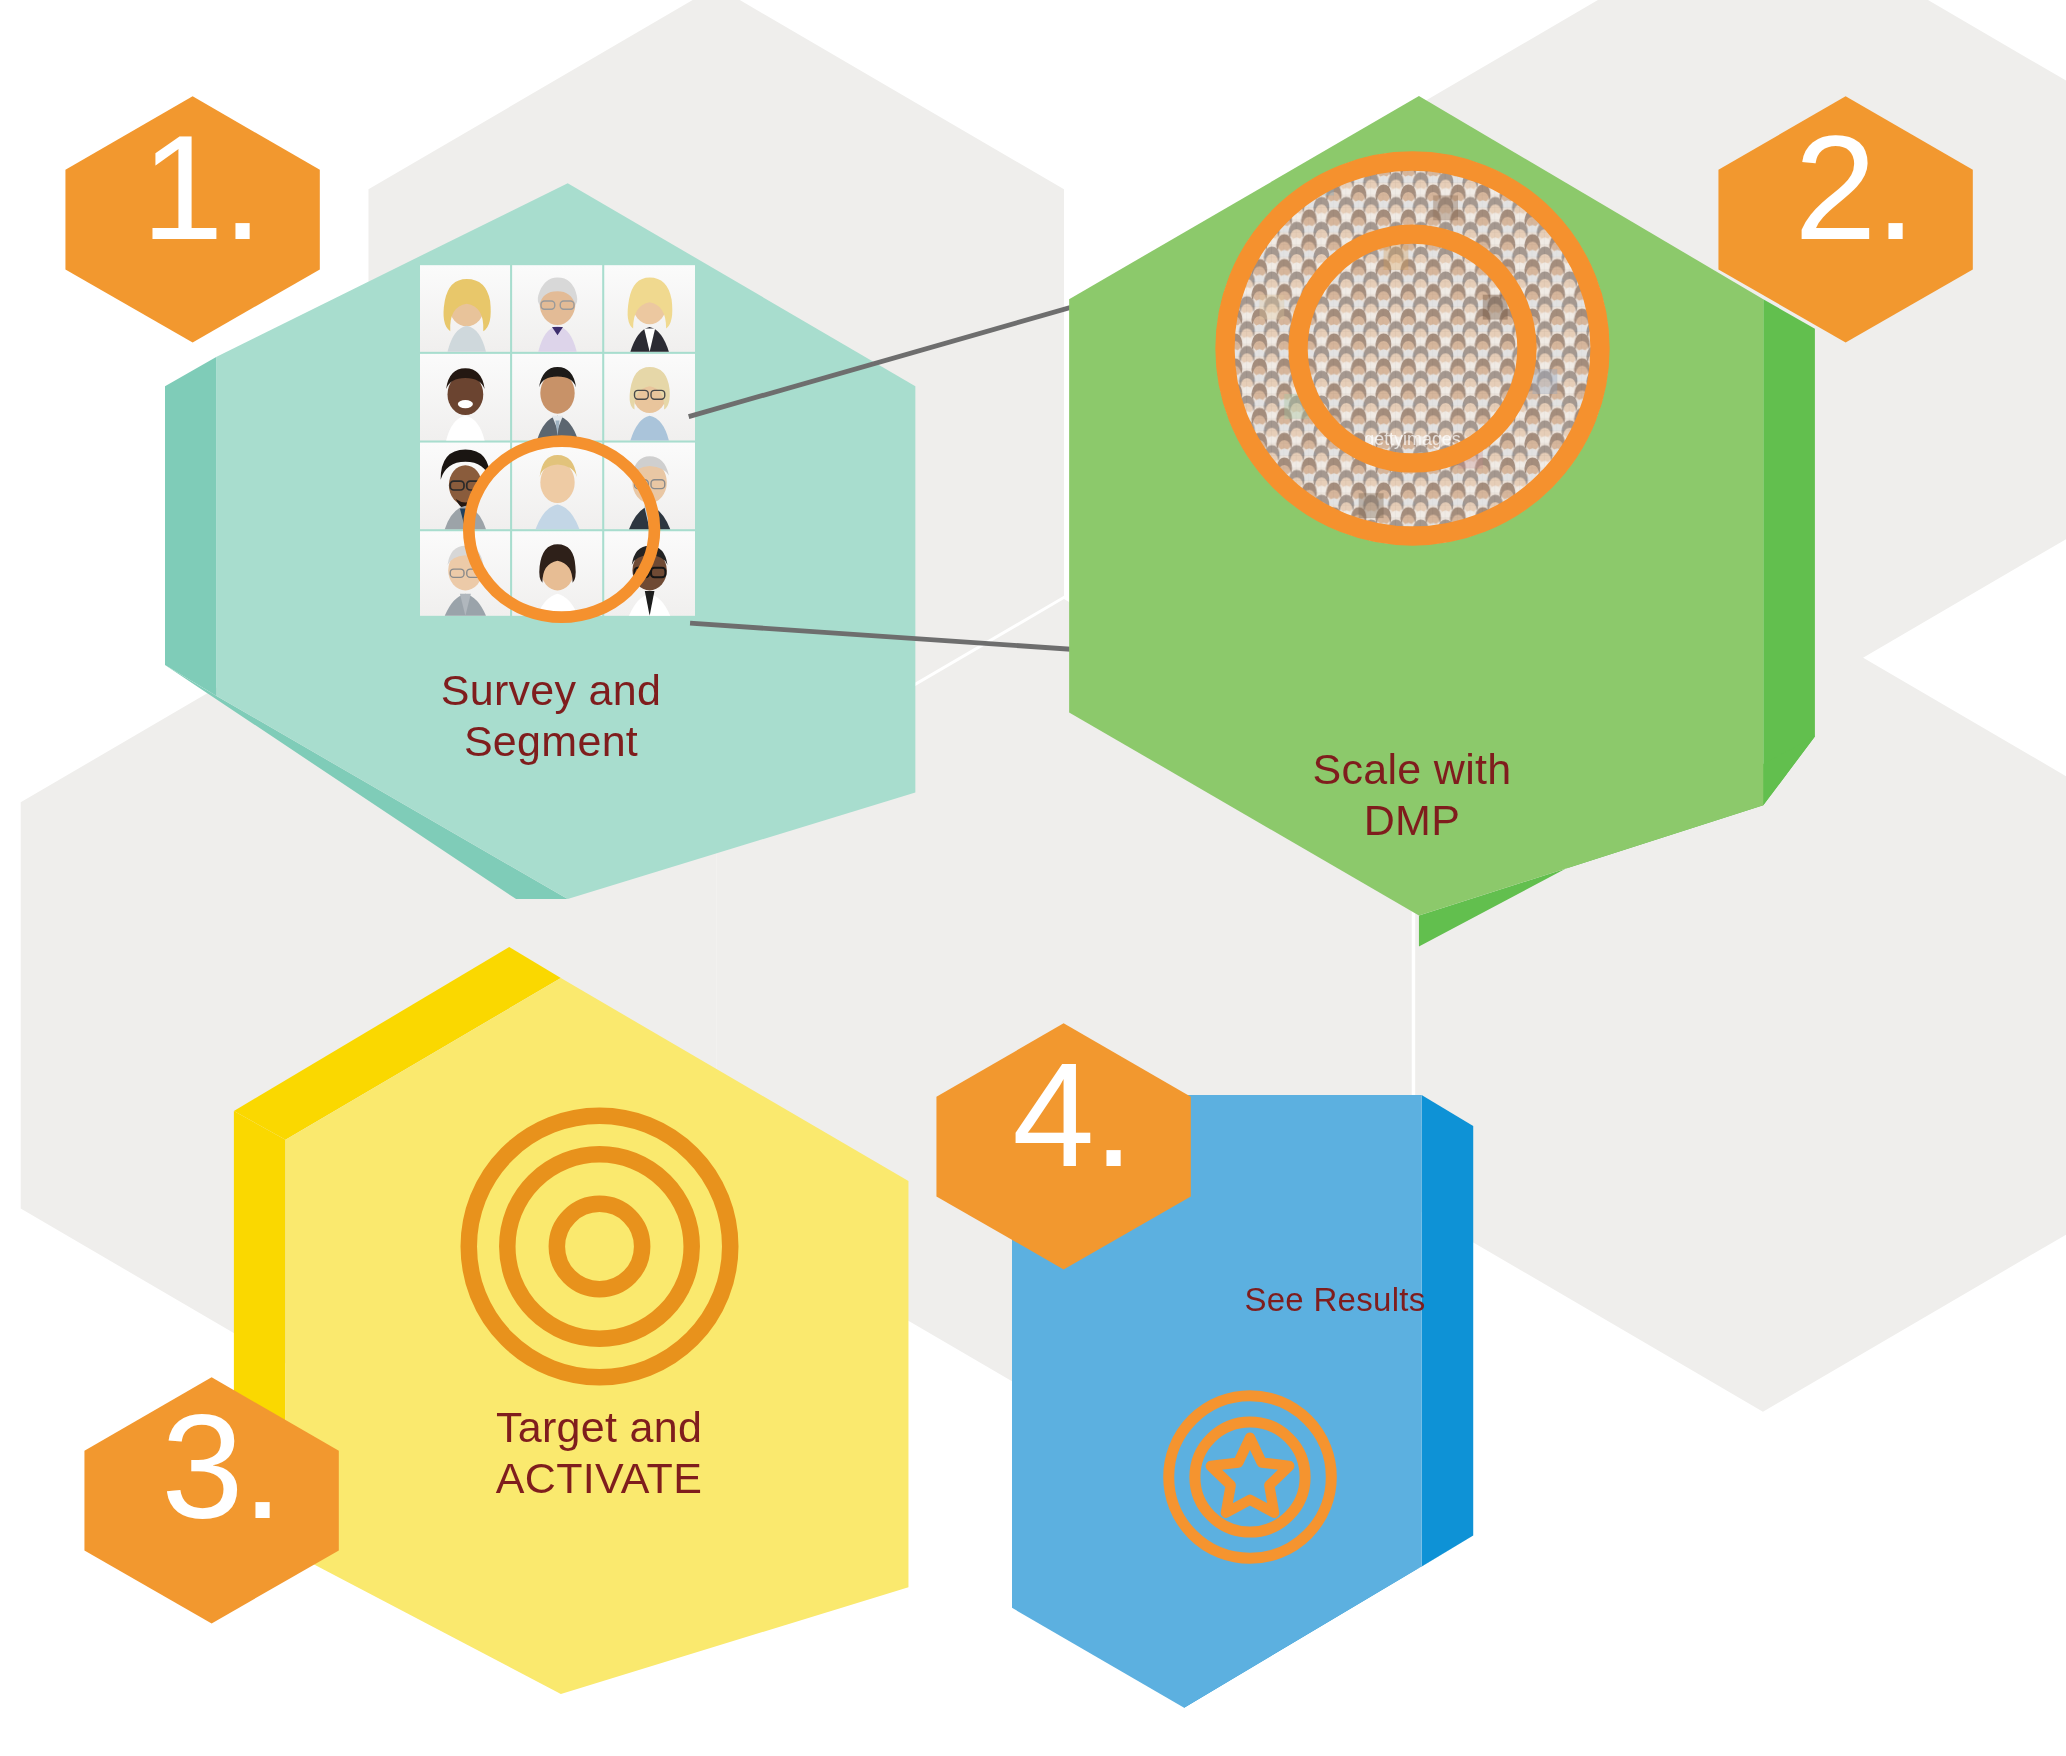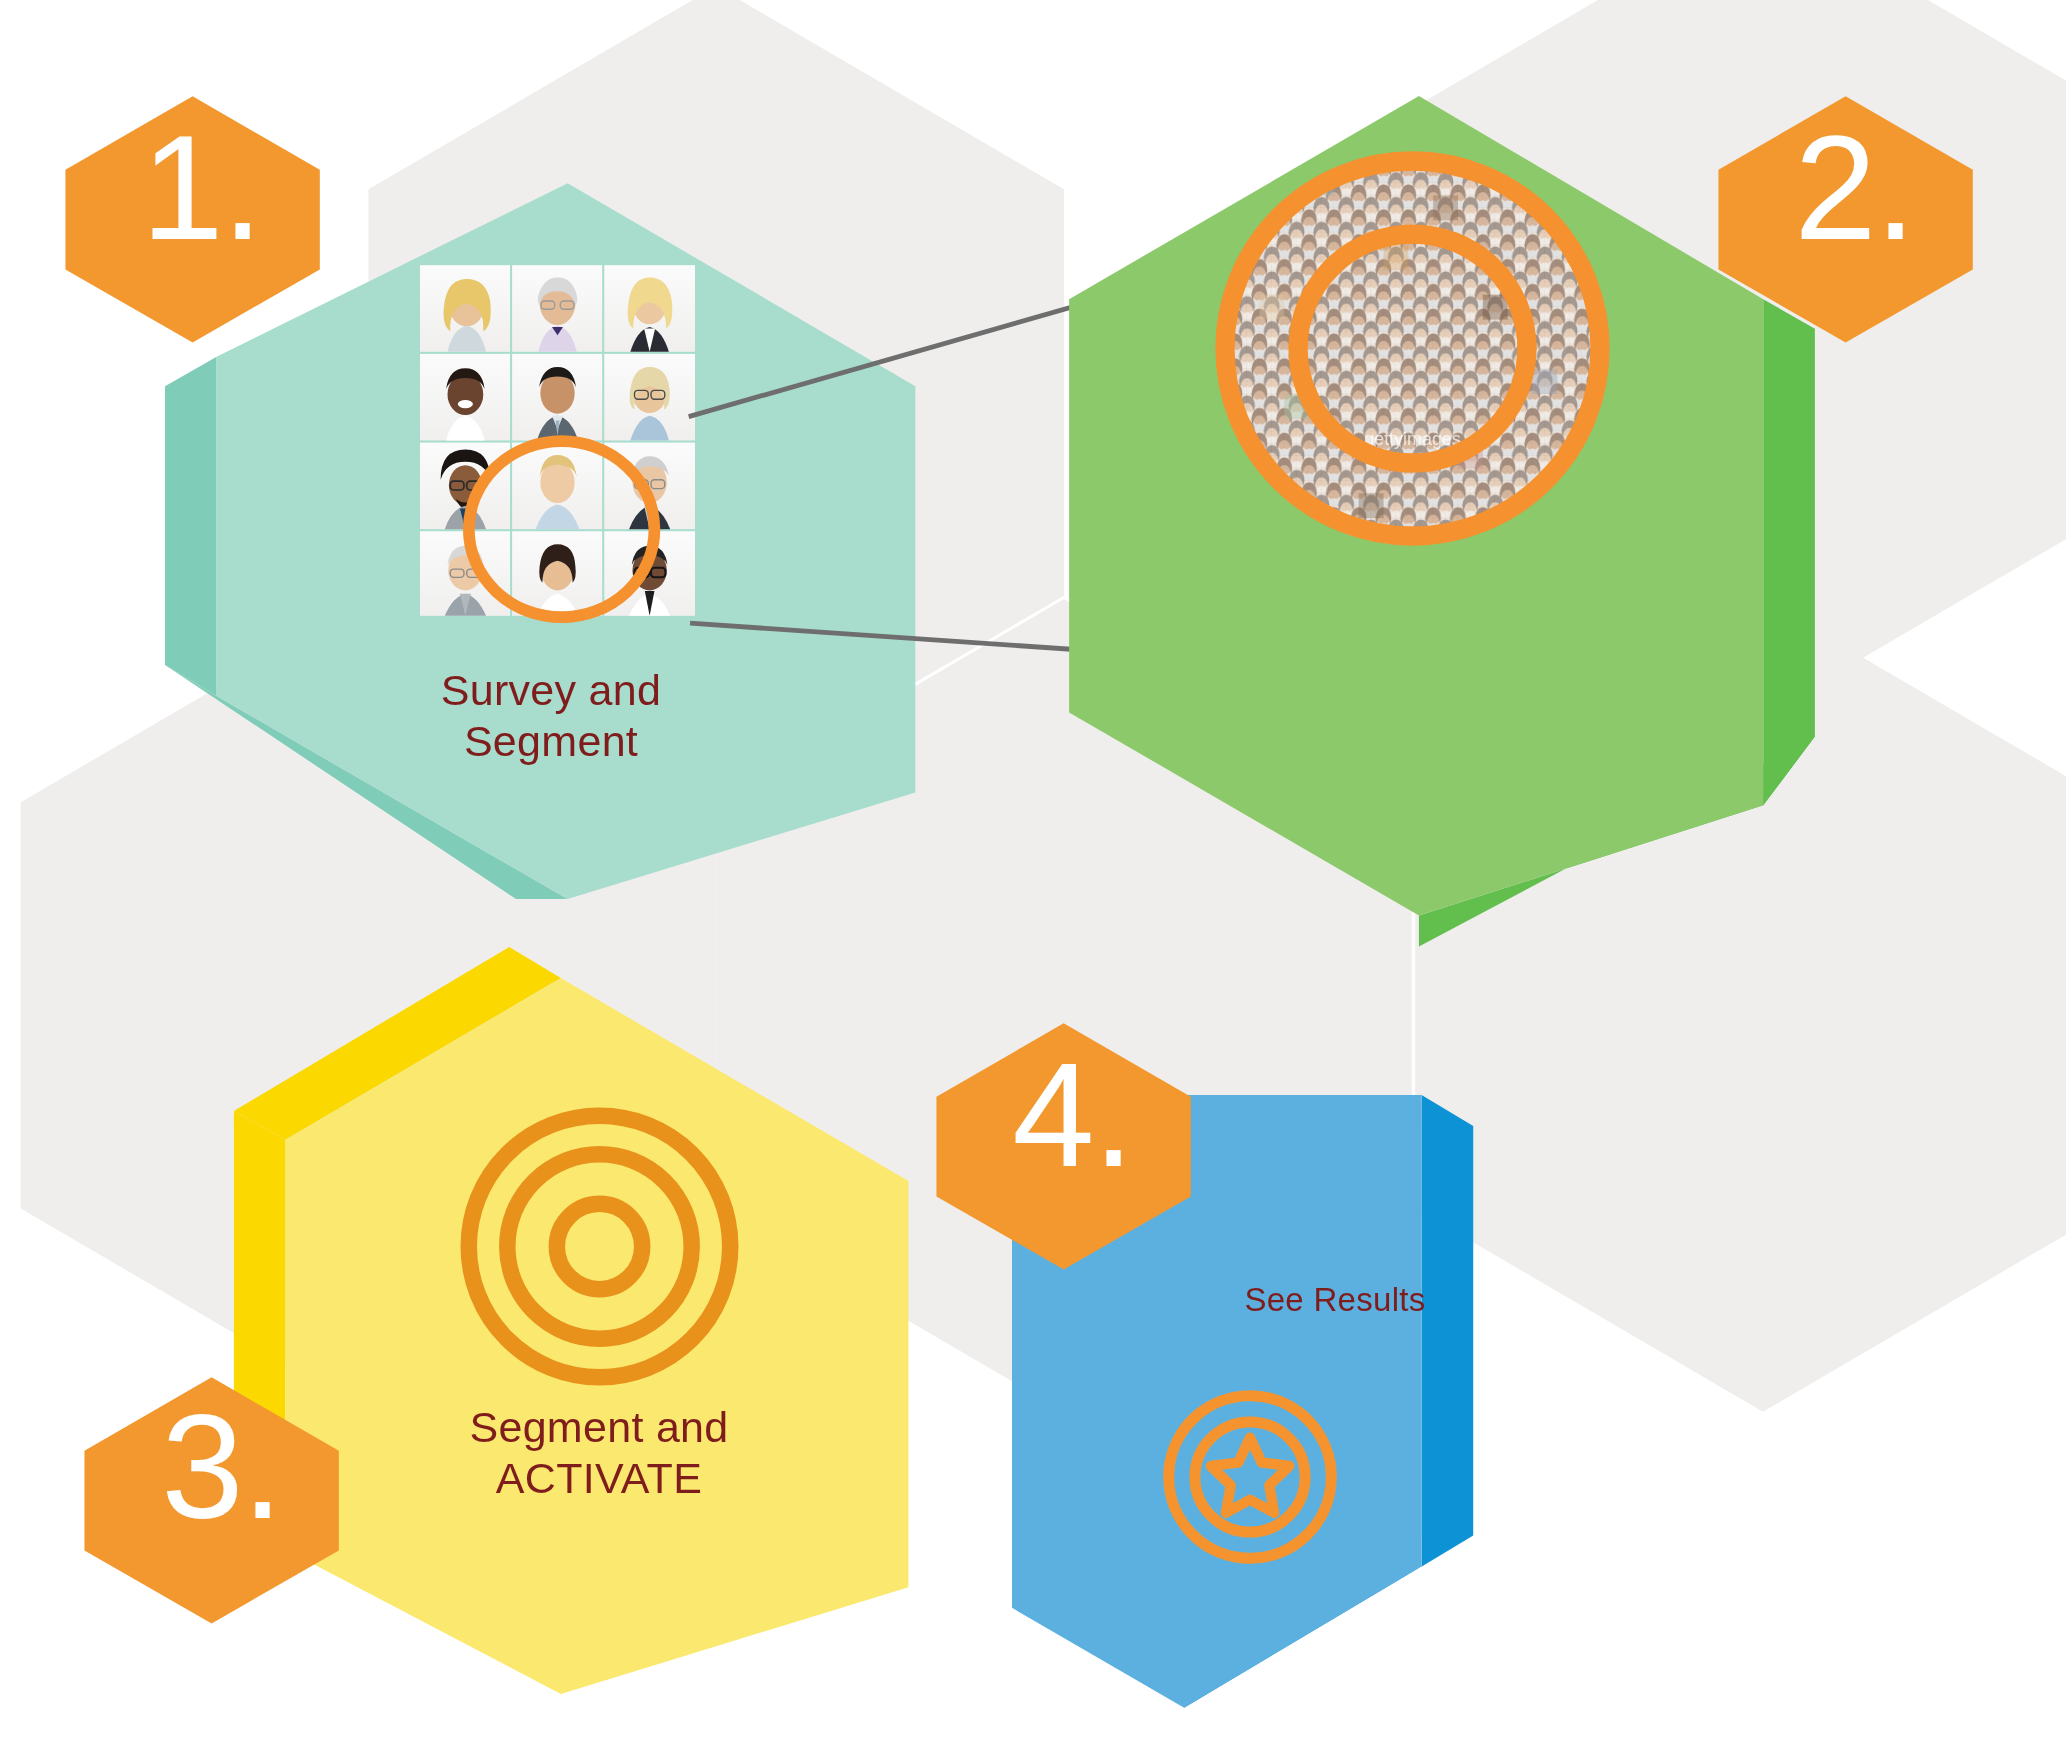--- a/index.html
+++ b/index.html
@@ -233,39 +233,41 @@
         <rect x="108" y="252" width="36" height="36" fill="#e0c8a0" opacity="0.35"></rect>
         <rect x="360" y="108" width="36" height="36" fill="#8d6b52" opacity="0.4"></rect>
       </g>
       <text x="330" y="470" text-anchor="middle" fill="#ffffff" opacity="0.72" font-family="Liberation Sans, sans-serif" font-size="26">gettyimages</text>
 
       <circle cx="330" cy="330" r="272" fill="none" stroke="#F5912E" stroke-width="28"></circle>
       <circle cx="330" cy="330" r="166" fill="none" stroke="#F5912E" stroke-width="28"></circle>
     </svg>
   </div>
 
+  <div class="lbl" style="left:1202px; top:744px; width:420px; font-size:43px;">Scale with
+DMP</div>
 
   <svg class="hexwrap" style="left:1715px; top:96px;" width="275" height="248" viewBox="0 0 400 360">
     <polygon points="190,0 375,107 375,252 190,358 5,252 5,107" fill="#F2982F"></polygon>
   </svg>
   <div class="numtxt" style="left:1734px; top:114px; width:241px; text-align:center; font-size:148px;">2.</div>
 
   <svg class="hexwrap" style="left:227px; top:947px;" width="709" height="778" viewBox="0 0 1030 1130">
     <polygon points="410,0 485,45 85,280 10,238" fill="#FAD800"></polygon>
     <polygon points="10,238 85,280 85,875 10,832" fill="#FAD800"></polygon>
     <polygon points="485,45 990,340 990,930 485,1085 85,875 85,280" fill="#FAE96E"></polygon>
   </svg>
 
   <svg class="hexwrap" style="left:455px; top:1102px;" width="289" height="289" viewBox="0 0 420 420">
     <circle cx="210" cy="210" rx="0" r="190" fill="none" stroke="#E8921C" stroke-width="24"></circle>
     <circle cx="210" cy="210" r="134" fill="none" stroke="#E8921C" stroke-width="24"></circle>
     <circle cx="210" cy="210" r="62" fill="none" stroke="#E8921C" stroke-width="24"></circle>
   </svg>
 
-  <div class="lbl" style="left:389px; top:1402px; width:420px; font-size:43px;">Segment and
+  <div class="lbl" style="left:389px; top:1402px; width:420px; font-size:43px;">Target and
 ACTIVATE</div>
 
   <svg class="hexwrap" style="left:81px; top:1377px;" width="275" height="248" viewBox="0 0 400 360">
     <polygon points="190,0 375,107 375,252 190,358 5,252 5,107" fill="#F2982F"></polygon>
   </svg>
   <div class="numtxt" style="left:101px; top:1393px; width:241px; text-align:center; font-size:148px;">3.</div>
 
   <svg class="hexwrap" style="left:1012px; top:1074px;" width="771" height="689" viewBox="0 0 1120 1000">
     <polygon points="595,30 670,75 670,670 595,715" fill="#0E92D6"></polygon>
     <polygon points="595,715 670,670 250,920 250,875" fill="#0E92D6"></polygon>

